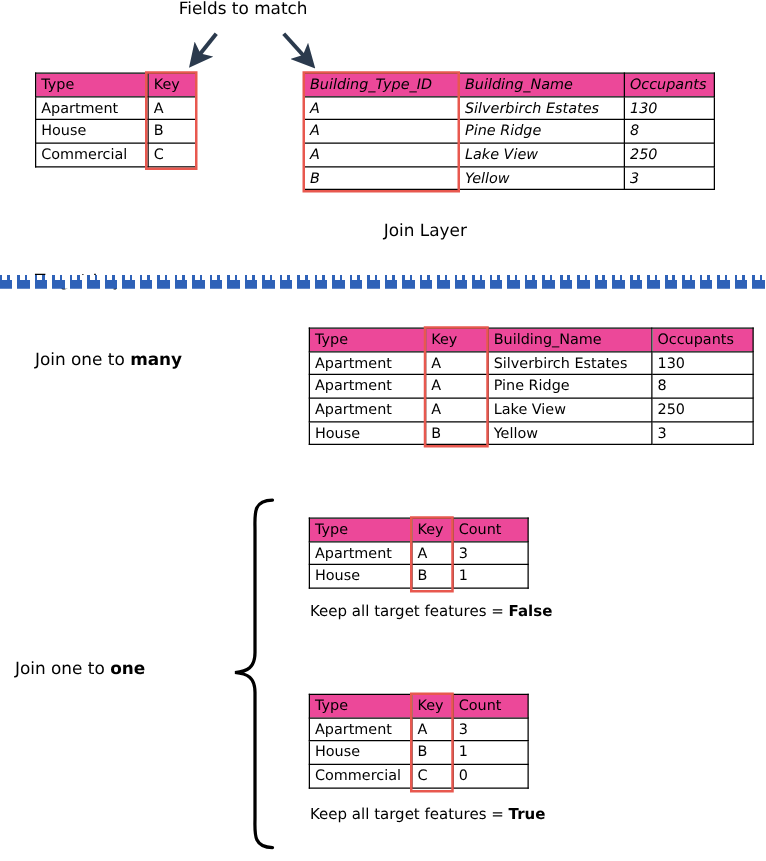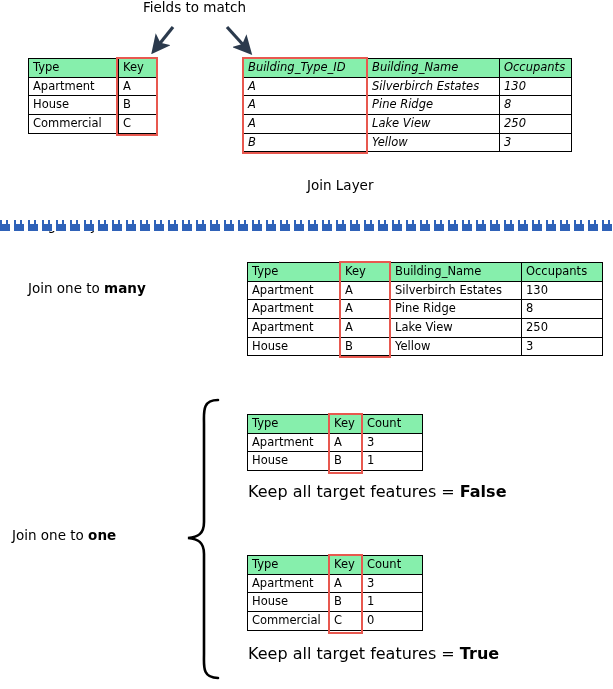--- a/index.html
+++ b/index.html
@@ -23,38 +23,38 @@
     border:1px solid #000000;
     padding:2px 4px 3px 4px;
     text-align:left;
     font-weight:normal;
     white-space:nowrap;
     height:18px;
     box-sizing:border-box;
     overflow:hidden;
   }
   table.grid thead th{
-    background:#86efac;
+    background:#ec4899;
   }
 
   
   .redbox{
     position:absolute;
     border:2.5px solid #e8584f;
     box-sizing:border-box;
     pointer-events:none;
   }
 
   
   .label{
     font-size:13.5px;
     white-space:nowrap;
     line-height:1.15;
   }
-  .label.small{font-size:16px;}
+  .label.small{font-size:12px;}
   .bold{font-weight:bold;}
 
   
   .arrow-svg{position:absolute;overflow:visible;}
 
   
   .divider{
     position:absolute;
     height:11px;
     background:

